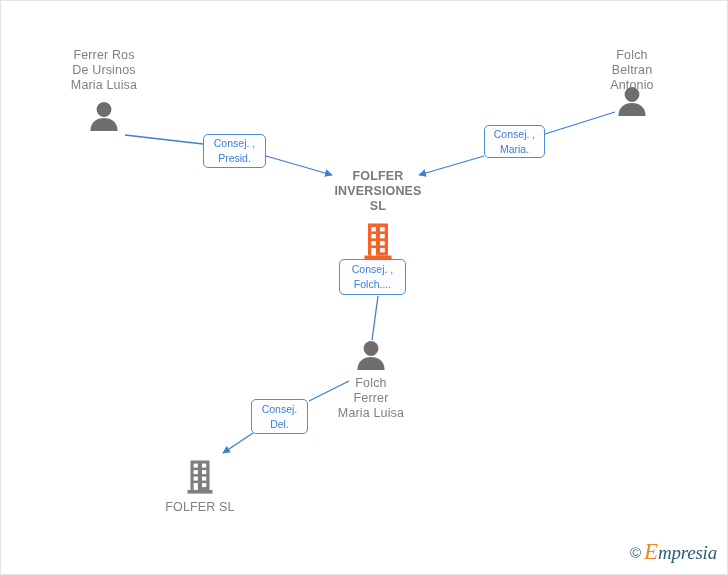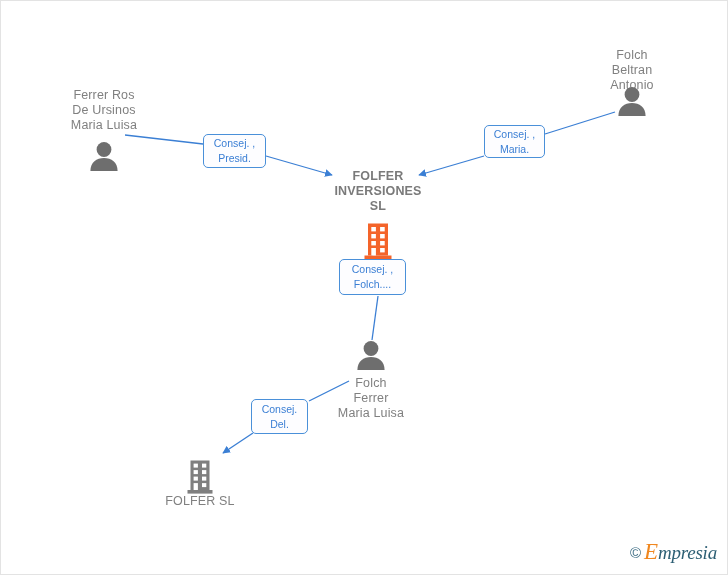--- a/index.html
+++ b/index.html
@@ -133,21 +133,21 @@
       <line x1="371" y1="339" x2="377" y2="295" stroke="#3b7fd4" stroke-width="1.3"></line>
       <line x1="371" y1="257" x2="371" y2="228" stroke="#3b7fd4" stroke-width="1.3" marker-end="url(#arrow)"></line>
     </g>
 
     <g>
       <line x1="348" y1="380" x2="308" y2="400" stroke="#3b7fd4" stroke-width="1.3"></line>
       <line x1="252" y1="432" x2="222" y2="452" stroke="#3b7fd4" stroke-width="1.3" marker-end="url(#arrow)"></line>
     </g>
   </svg>
 
-  <div class="node" style="left:44px; top:47px; width:118px;margin-top:40px;">
+  <div class="node" style="left:44px; top:47px; width:118px;">
     <div class="node-label">Ferrer Ros
 De Ursinos
 Maria Luisa</div>
     <span class="icon-wrap" style="margin-top:8px;">
       <svg width="34" height="30" viewBox="0 0 34 30" xmlns="http://www.w3.org/2000/svg">
         <circle cx="17" cy="8.5" r="7.4" fill="#6e6e6e"></circle>
         <path d="M3.4 30 C3.4 21.2 9.6 17 17 17 C24.4 17 30.6 21.2 30.6 30 Z" fill="#6e6e6e"></path>
       </svg>
     </span>
   </div>
@@ -204,21 +204,21 @@
         <rect x="7.6" y="4.6" width="4.3" height="4" fill="#ffffff"></rect>
         <rect x="16.0" y="4.6" width="4.3" height="4" fill="#ffffff"></rect>
         <rect x="7.6" y="11.1" width="4.3" height="4" fill="#ffffff"></rect>
         <rect x="16.0" y="11.1" width="4.3" height="4" fill="#ffffff"></rect>
         <rect x="7.6" y="17.6" width="4.3" height="4" fill="#ffffff"></rect>
         <rect x="16.0" y="17.6" width="4.3" height="4" fill="#ffffff"></rect>
         <rect x="7.6" y="24.1" width="4.3" height="6.9" fill="#ffffff"></rect>
         <rect x="16.0" y="24.1" width="4.3" height="4" fill="#ffffff"></rect>
       </svg>
     </span>
-    <div class="node-label company-sub" style="">FOLFER SL</div>
+    <div class="node-label company-sub" style="margin-top:6px;">FOLFER SL</div>
   </div>
 
   <div class="rel-chip" style="left:202px; top:133px; width:63px; height:34px;">
     <span class="l1">Consej. ,</span>
     <span class="l2">Presid.</span>
   </div>
 
   <div class="rel-chip" style="left:483px; top:124px; width:61px; height:33px;">
     <span class="l1">Consej. ,</span>
     <span class="l2">Maria.</span>

